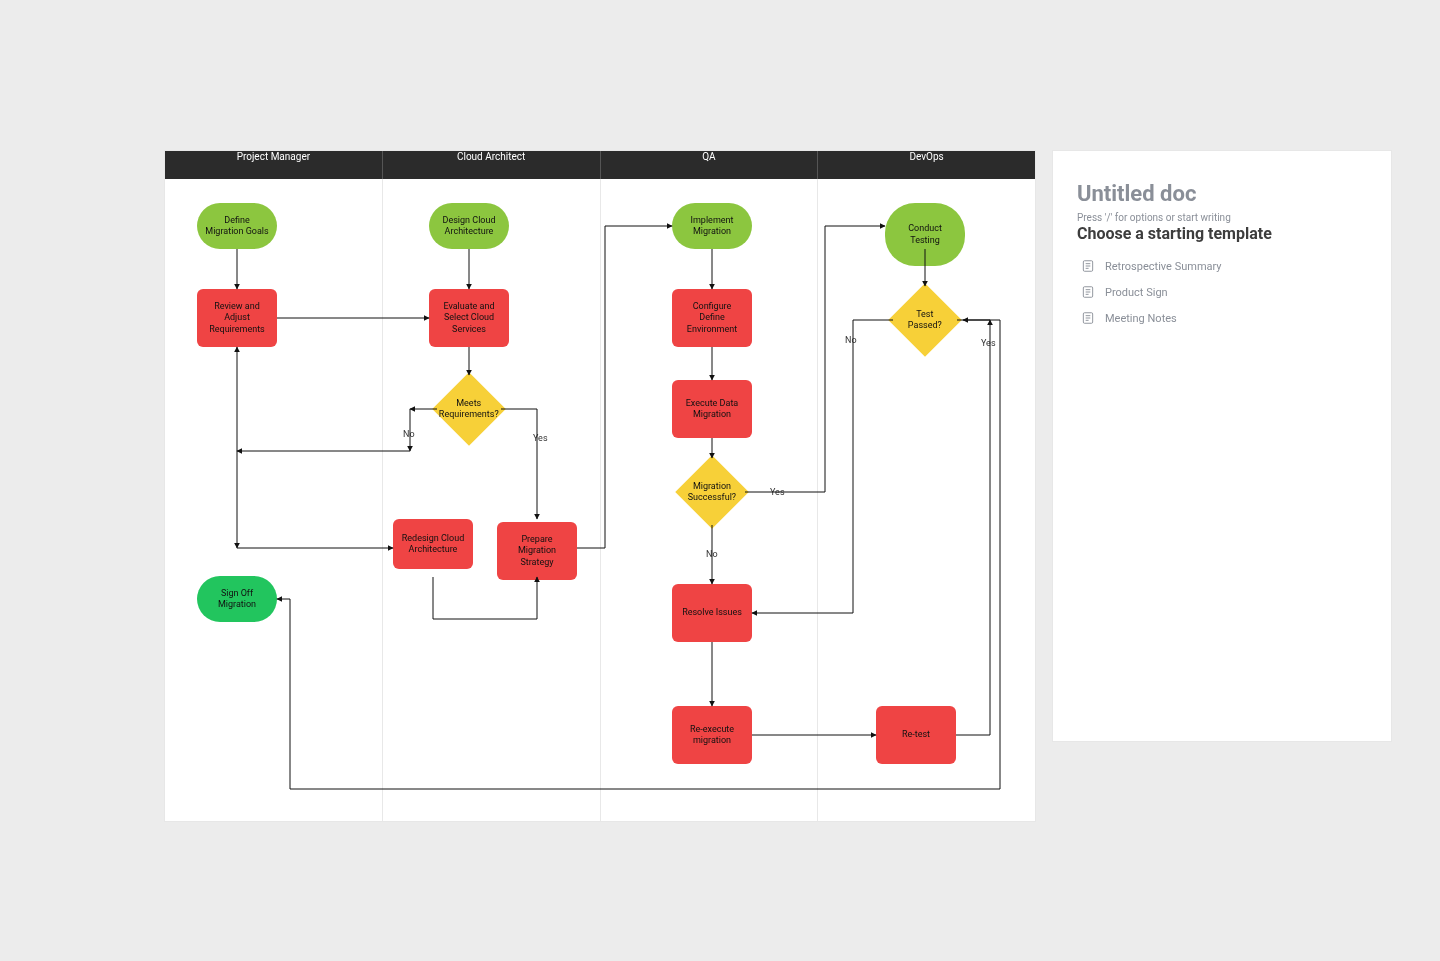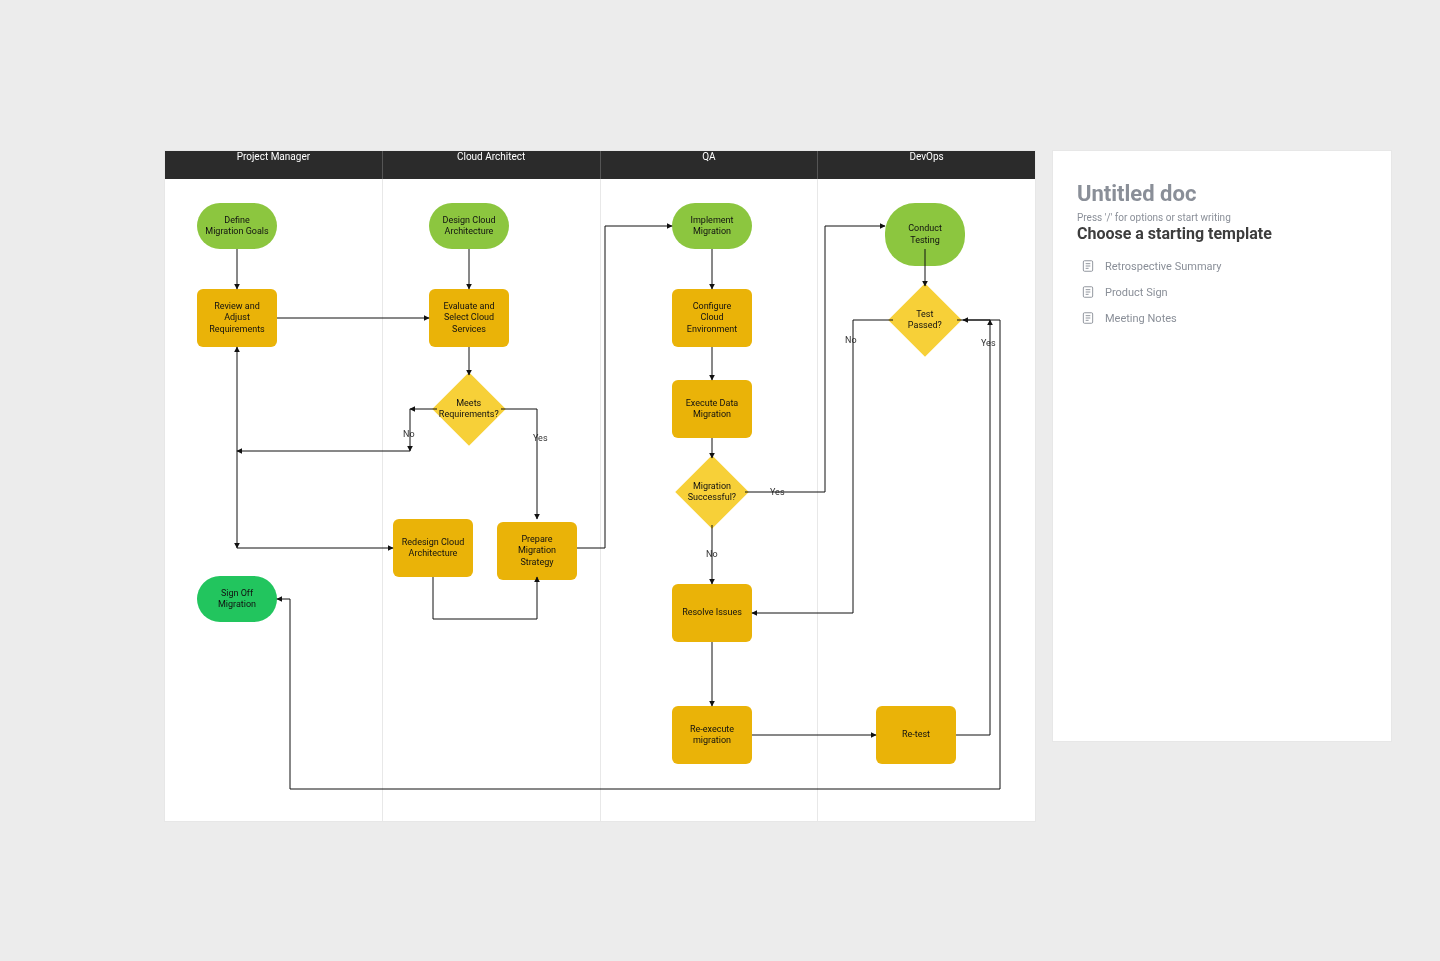--- a/index.html
+++ b/index.html
@@ -8,21 +8,21 @@
   #canvas{position:absolute;left:165px;top:151px;width:870px;height:670px;background:#fff;box-shadow:0 0 0 1px rgba(0,0,0,.02)}
   #lanes-header{position:absolute;left:0;top:0;right:0;height:28px;background:#2b2b2b;display:flex}
   .lane-h{flex:1 1 0;color:#fff;font-size:10px;display:flex;justify-content:center;border-right:1px solid #555}
   .lane-h:last-child{border-right:none}
   .lane-sep{position:absolute;top:28px;bottom:0;width:0;border-left:1px solid #e8e8e8}
 
   .node{position:absolute;font-size:9px;line-height:1.25;color:#111;display:flex;align-items:center;justify-content:center;text-align:center;padding:4px 8px;box-sizing:border-box}
   .pill{border-radius:30px}
   .rect{border-radius:6px}
   .green{background:#8cc63f}
-  .purple{background:#eab308}
+  .purple{background:#ef4444}
   .red{background:#22c55e;color:#111}
   .diamond{background:#f7d038;transform:rotate(45deg)}
   .diamond>span{transform:rotate(-45deg);display:block;width:90px}
 
   svg.arrows{position:absolute;inset:0;pointer-events:none}
   .edge-label{position:absolute;font-size:9px;color:#333;background:transparent}
 
   
   #doc{position:absolute;left:1053px;top:151px;width:290px;height:530px;background:#ffffff;padding:30px 24px;box-sizing:content-box;box-shadow:0 0 0 1px rgba(0,0,0,.02)}
   #doc h1{margin:0 0 6px 0;color:#8a8f98;font-size:22px;font-weight:700}
@@ -68,32 +68,32 @@
 
     <div class="node pill green" style="left:264px;top:52px;width:80px;height:46px">
         <span>Design Cloud Architecture</span>
       </div>
     <div class="node rect purple" style="left:264px;top:138px;width:80px;height:58px">
         <span>Evaluate and Select Cloud Services</span>
       </div>
     <div class="node diamond" style="left:278px;top:232px;width:52px;height:52px">
         <span>Meets Requirements?</span>
       </div>
-    <div class="node rect purple" style="left:228px;top:368px;width:80px;height:58px">
+    <div class="node rect purple" style="left:228px;top:368px;width:80px;height:50px">
         <span>Redesign Cloud Architecture</span>
       </div>
     <div class="node rect purple" style="left:332px;top:371px;width:80px;height:58px">
         <span>Prepare Migration Strategy</span>
       </div>
 
     <div class="node pill green" style="left:507px;top:52px;width:80px;height:46px">
         <span>Implement Migration</span>
       </div>
     <div class="node rect purple" style="left:507px;top:138px;width:80px;height:58px">
-        <span>Configure Cloud Environment</span>
+        <span>Configure Define Environment</span>
       </div>
     <div class="node rect purple" style="left:507px;top:229px;width:80px;height:58px">
         <span>Execute Data Migration</span>
       </div>
     <div class="node diamond" style="left:521px;top:315px;width:52px;height:52px">
         <span>Migration Successful?</span>
       </div>
     <div class="node rect purple" style="left:507px;top:433px;width:80px;height:58px">
         <span>Resolve Issues</span>
       </div>

